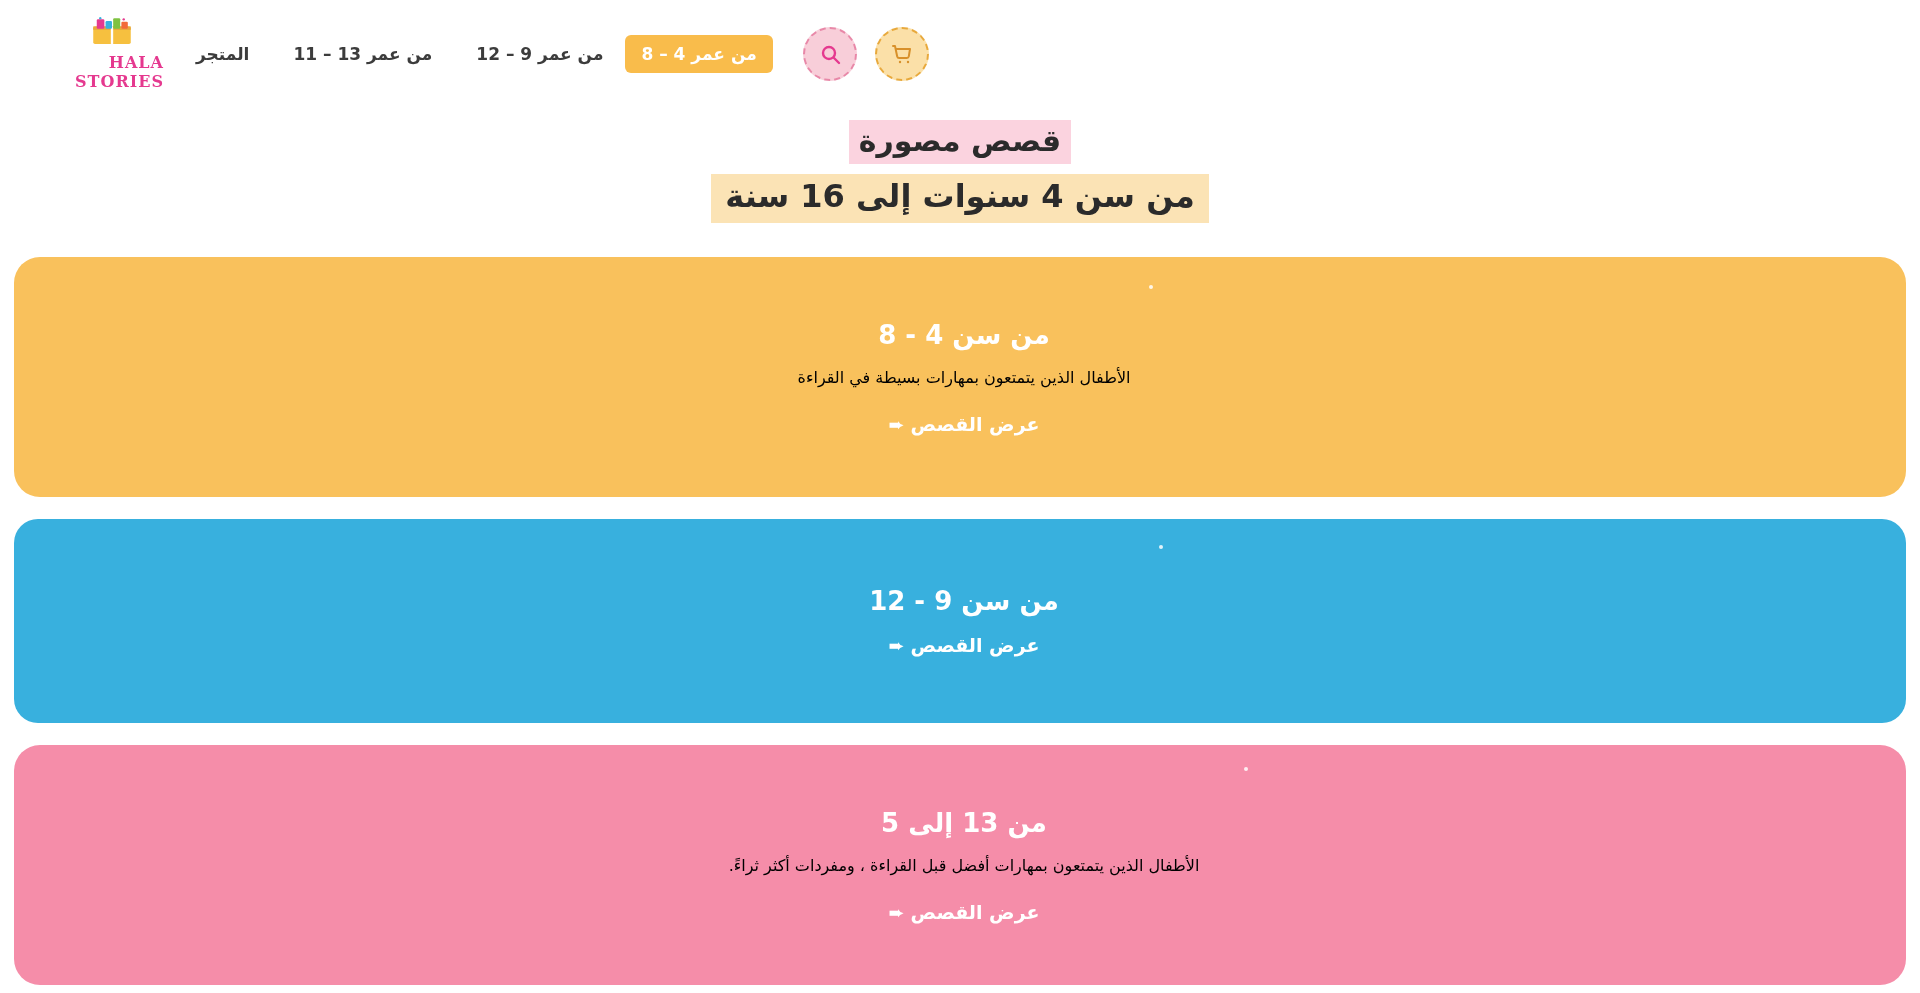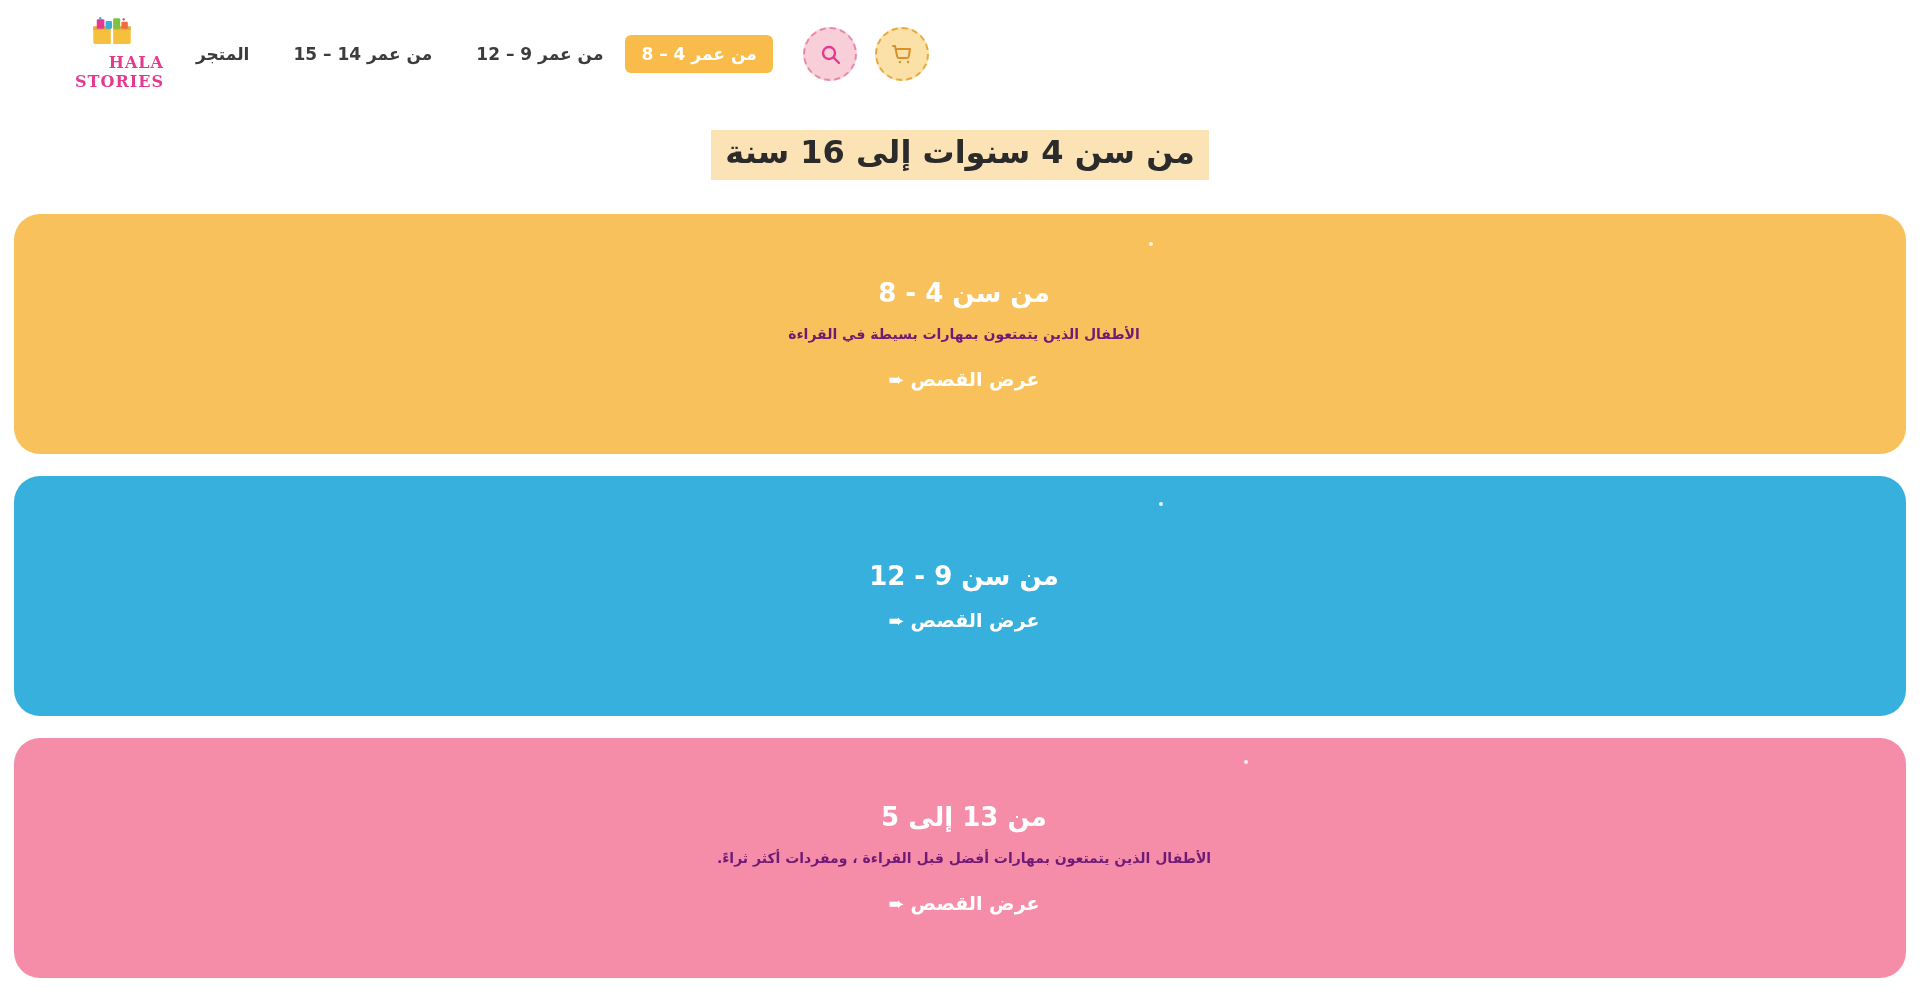--- a/index.html
+++ b/index.html
@@ -147,34 +147,34 @@
     box-sizing: border-box;
     display: flex;
     flex-direction: column;
     align-items: center;
     justify-content: center;
     color: #ffffff;
     overflow: hidden;
     padding-left: 8px;
   }
   .card-yellow { background: #f9c15c; height: 240px; }
-  .card-blue   { background: #38b0de; height: 240px; }
+  .card-blue   { background: #38b0de; height: 204px; border-radius: 24px; }
   .card-pink   { background: #f58da9; height: 240px; }
 
   .card-title {
     font-size: 26px;
     font-weight: 800;
     color: #ffffff;
     margin-bottom: 18px;
     letter-spacing: 0.5px;
   }
   .card-sub {
-    font-size: 14px;
-    color: #701a75;
-    font-weight: 700;
+    font-size: 16px;
+    color: #000000;
+    font-weight: 400;
     margin-bottom: 26px;
   }
   .card-link {
     font-size: 19px;
     font-weight: 800;
     color: #ffffff;
     cursor: pointer;
     display: inline-flex;
     align-items: center;
     gap: 6px;
@@ -205,21 +205,21 @@
         <rect x="64" y="8" width="11" height="12" rx="2" fill="#f26b3a"></rect>
         <circle cx="28" cy="2" r="2" fill="#38b0de"></circle>
         <circle cx="68" cy="4" r="2" fill="#e5398f"></circle>
       </svg>
       <span class="logo-text">HALA STORIES</span>
     </div>
 
     <div class="nav">
       <div class="nav-item active">من عمر 4 – 8</div>
       <div class="nav-item">من عمر 9 – 12</div>
-      <div class="nav-item">من عمر 14 – 15</div>
+      <div class="nav-item">من عمر 13 – 11</div>
       <div class="nav-item">المتجر</div>
     </div>
 
     <div class="header-icons">
       <div class="circle-btn circle-cart">
         <svg width="24" height="24" viewBox="0 0 24 24" fill="none" stroke="#d8902a" stroke-width="2" stroke-linecap="round" stroke-linejoin="round">
           <path d="M3 4h2l2.2 10.5a2 2 0 0 0 2 1.5h7.6a2 2 0 0 0 2-1.6L20 7H6"></path>
           <circle cx="10" cy="20" r="1.2" fill="#d8902a" stroke="none"></circle>
           <circle cx="18" cy="20" r="1.2" fill="#d8902a" stroke="none"></circle>
         </svg>
@@ -228,20 +228,21 @@
         <svg width="24" height="24" viewBox="0 0 24 24" fill="none" stroke="#e5398f" stroke-width="2.4" stroke-linecap="round">
           <circle cx="11" cy="11" r="6"></circle>
           <line x1="16" y1="16" x2="21" y2="21"></line>
         </svg>
       </div>
     </div>
 
   </div>
 
   <div class="title-block">
+    <div><span class="title-line1">قصص مصورة</span></div>
     <div><span class="title-line2">من سن 4 سنوات إلى 16 سنة</span></div>
   </div>
 
   <div class="cards">
 
     <div class="card card-yellow">
       <span class="card-dot" style="top:28px; left:60%;"></span>
       <div class="card-title">من سن 4 - 8</div>
       <div class="card-sub">الأطفال الذين يتمتعون بمهارات بسيطة في القراءة</div>
       <div class="card-link">

